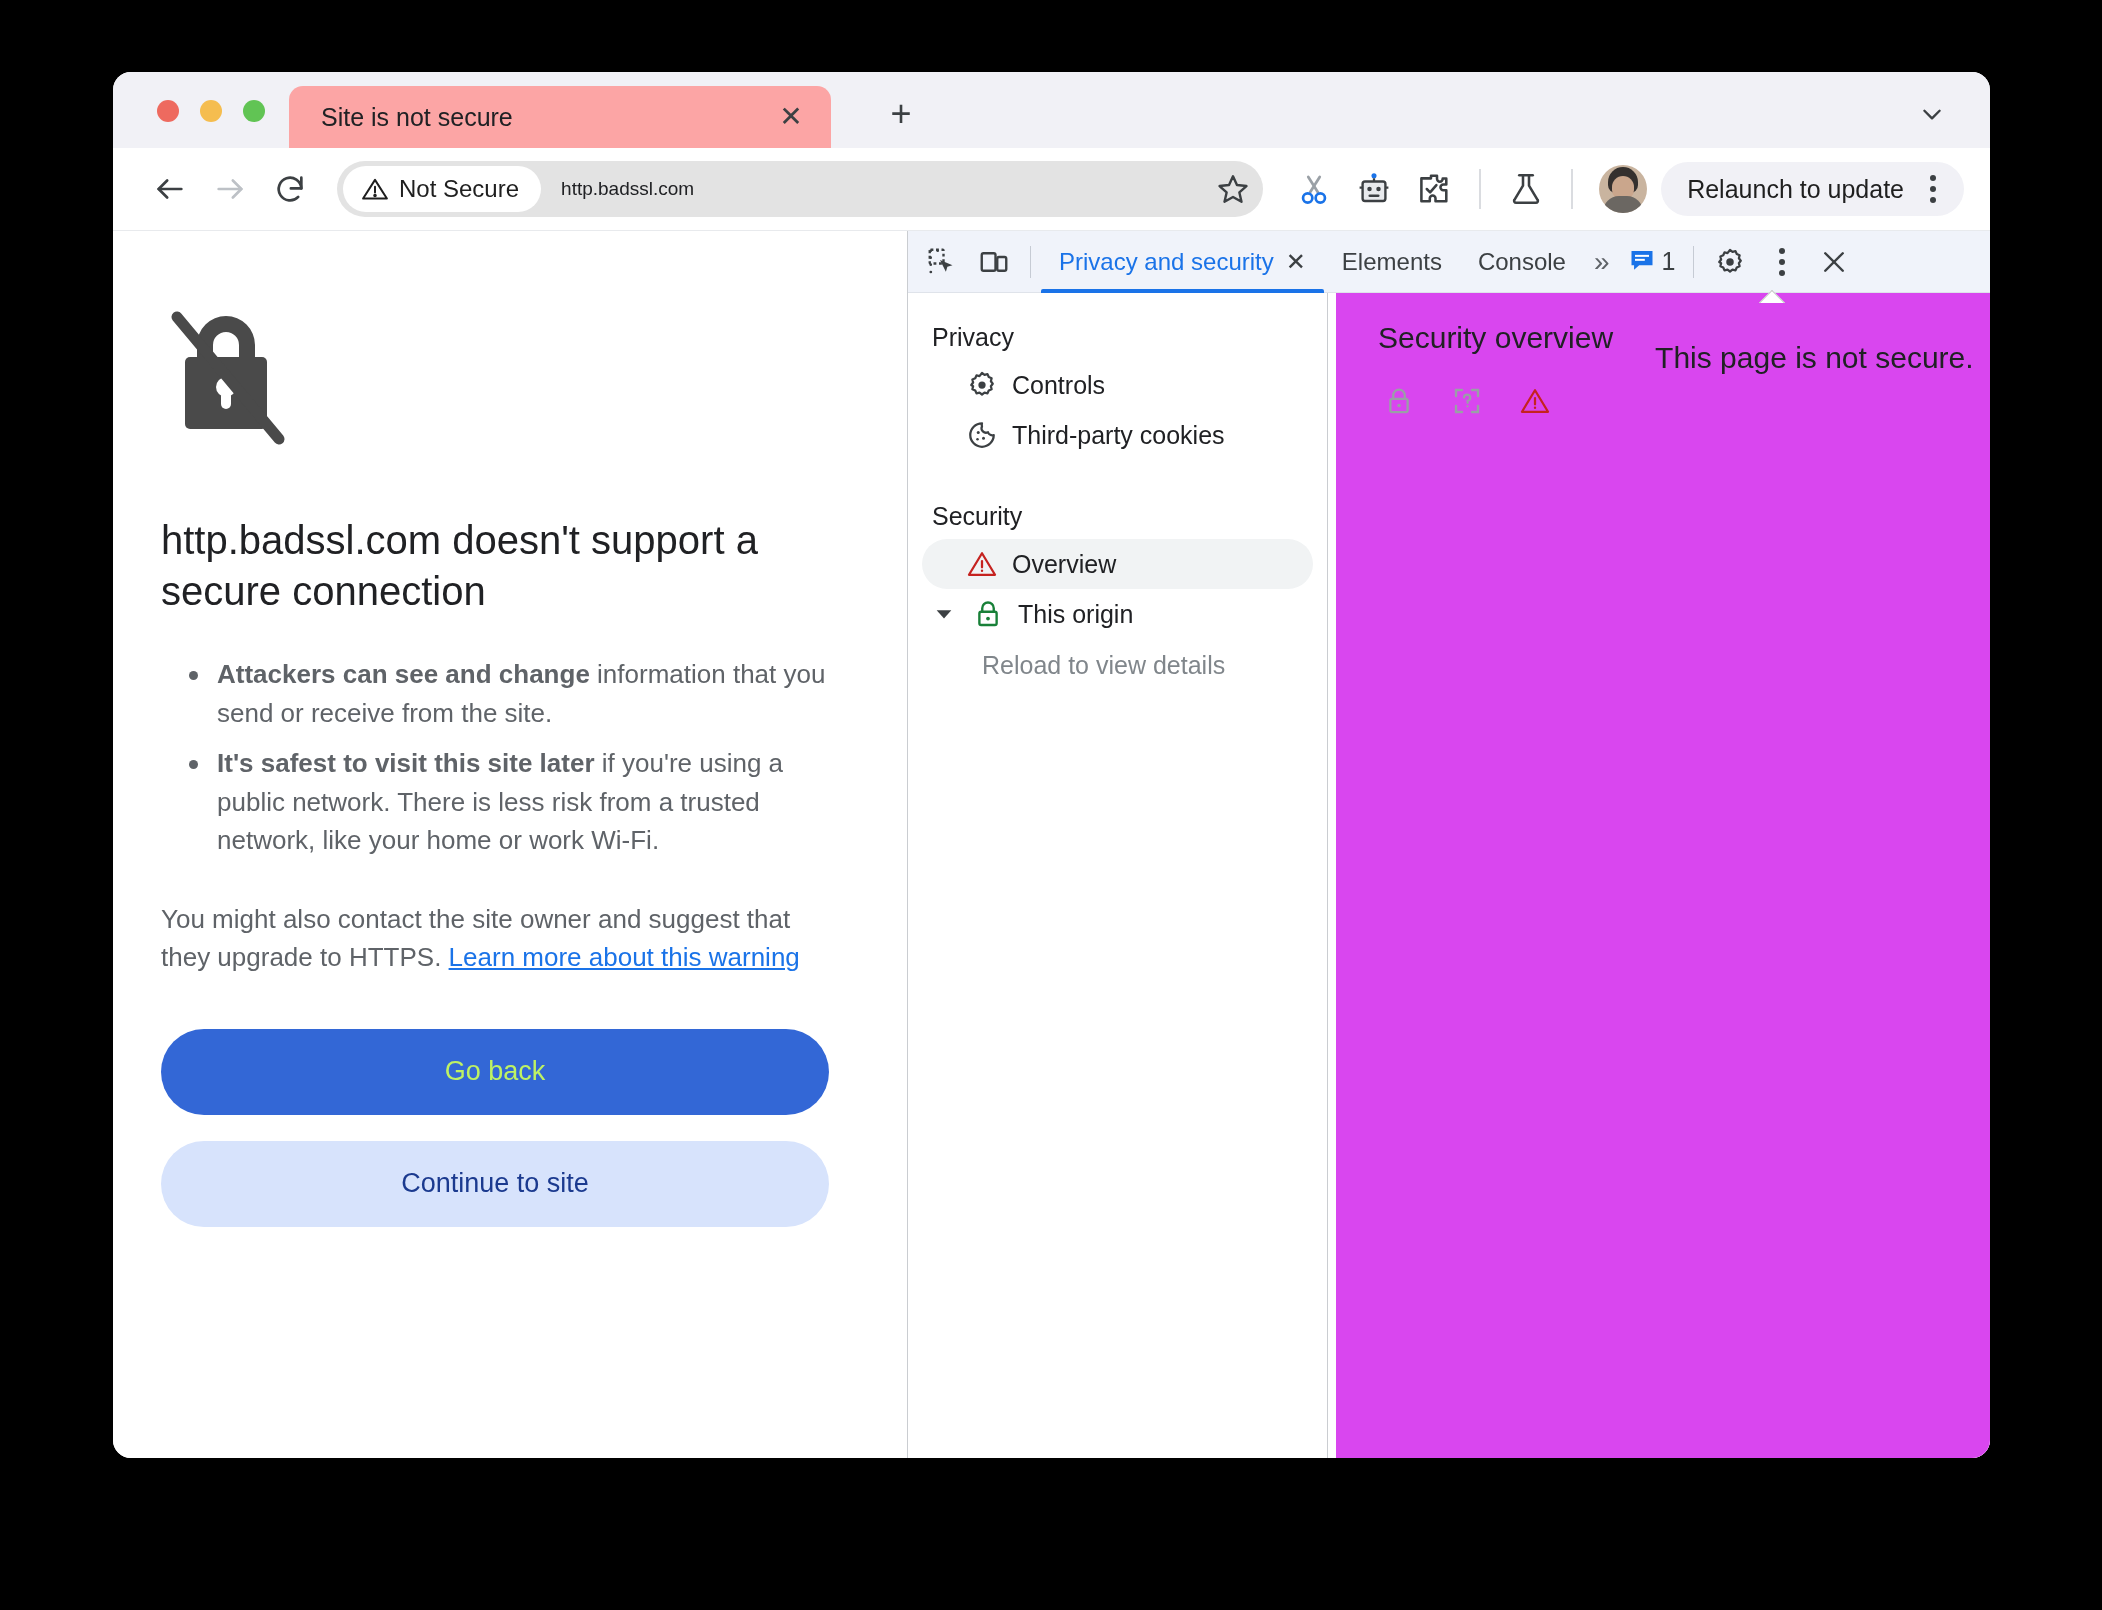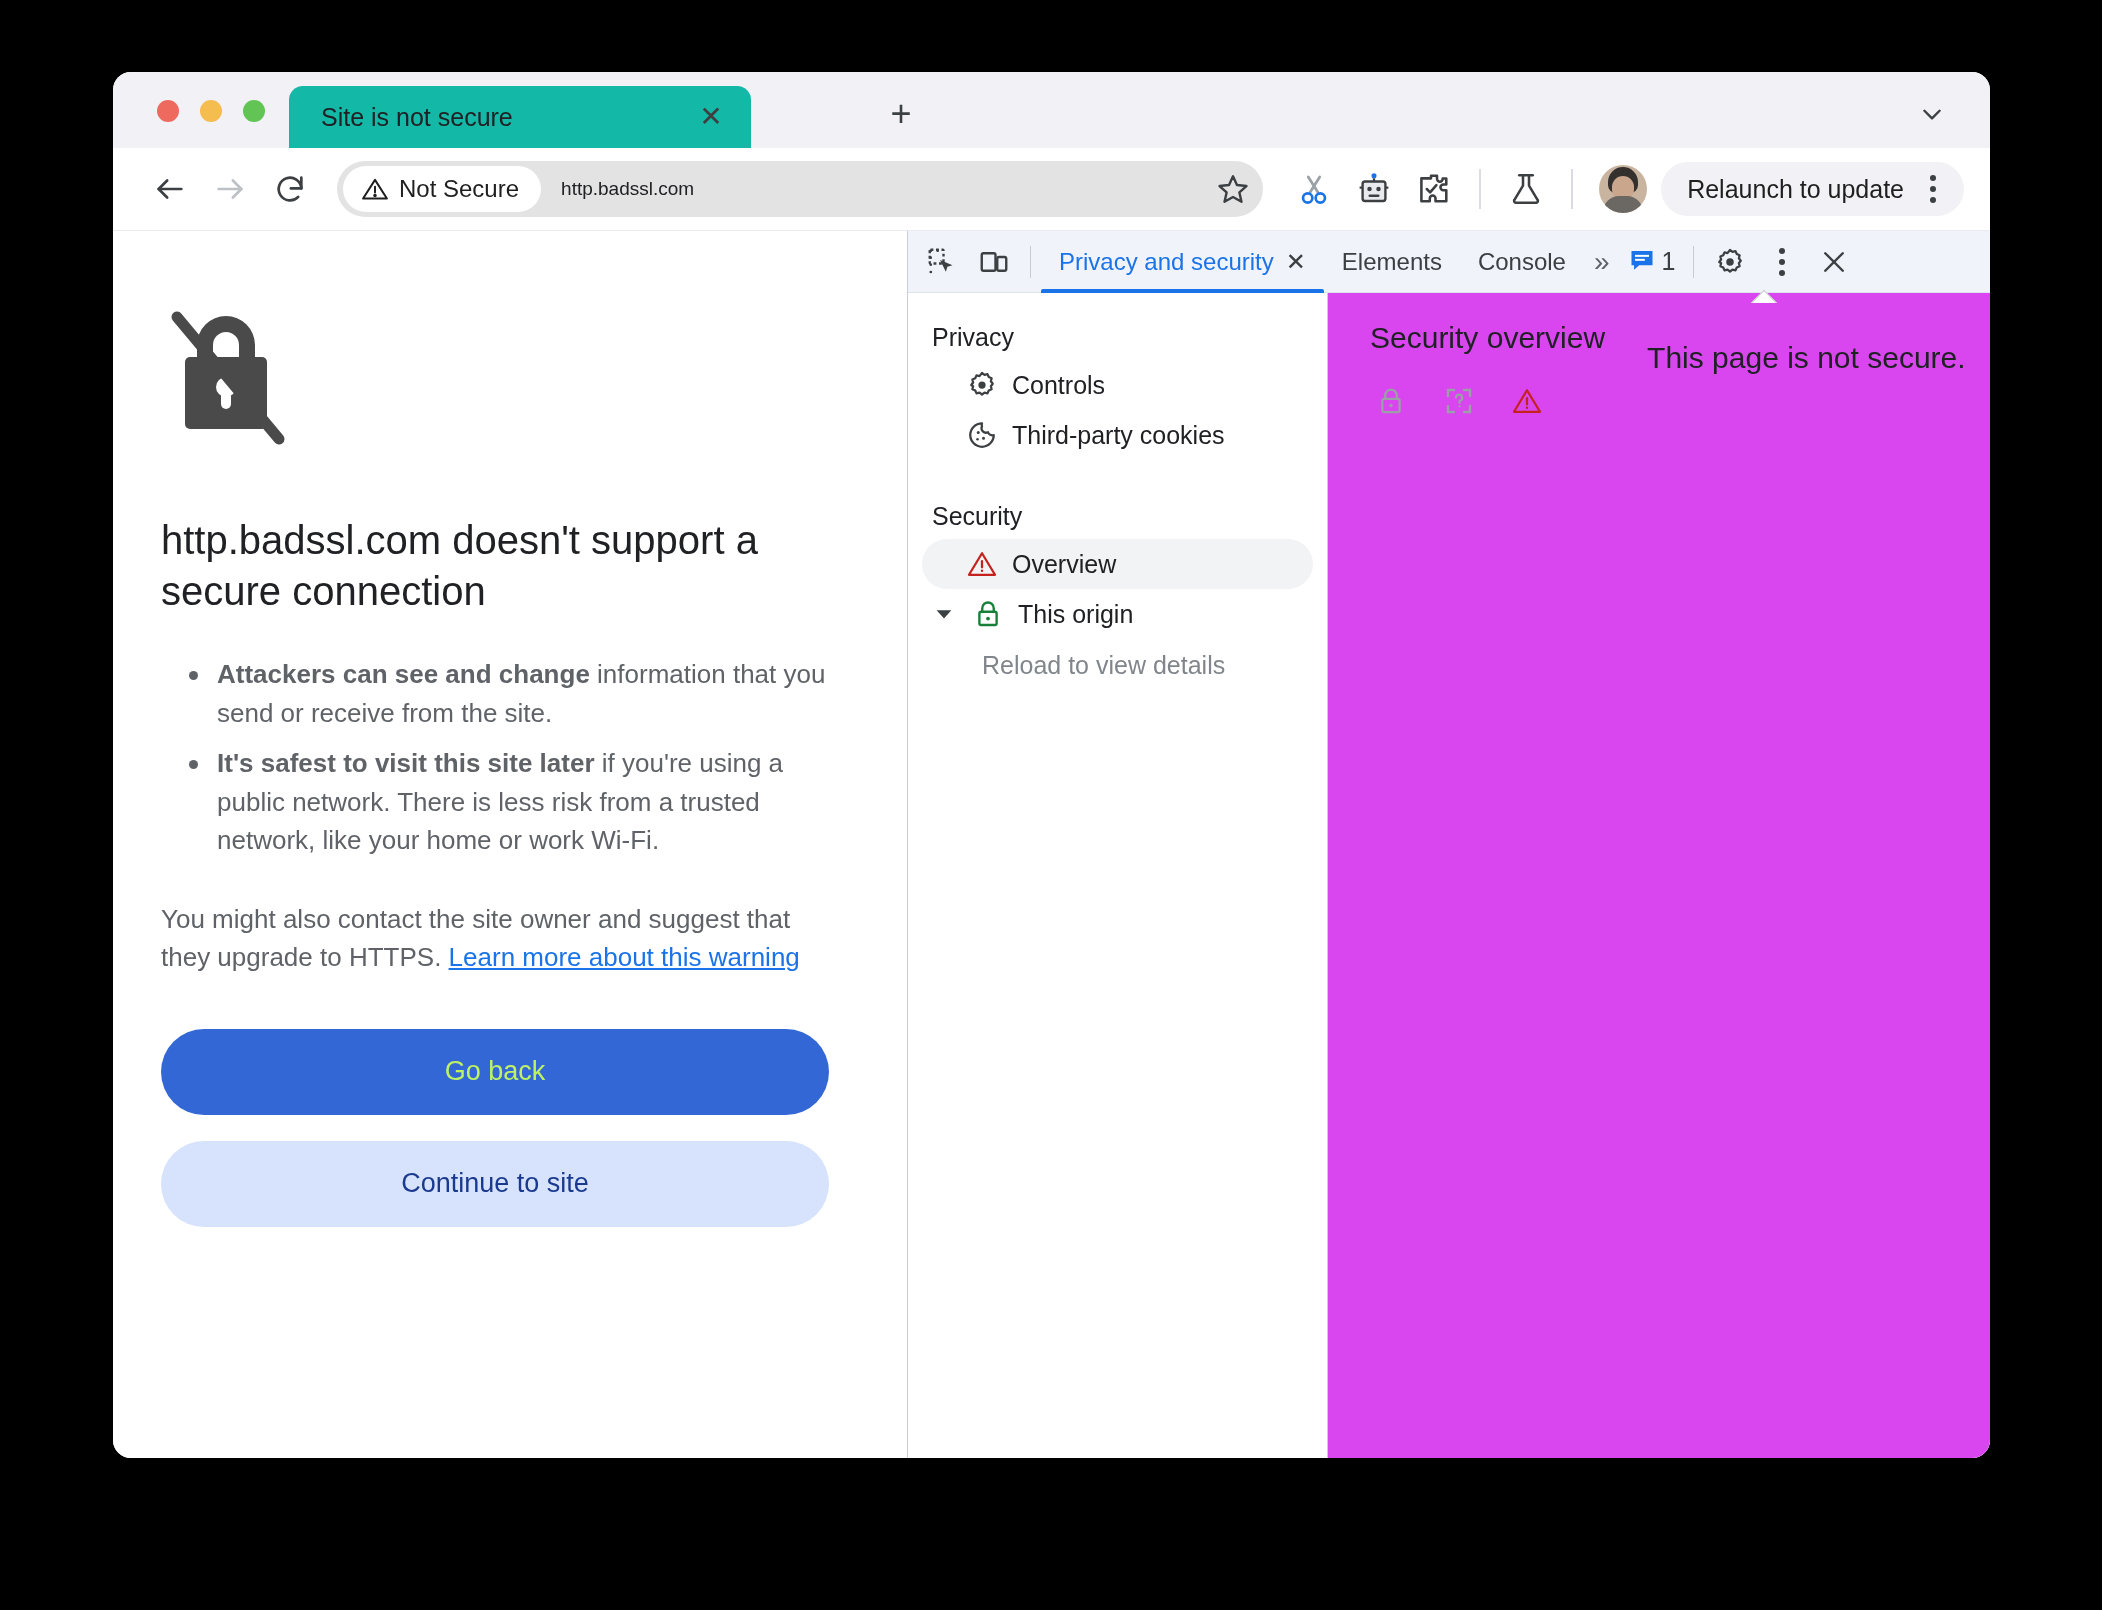--- a/index.html
+++ b/index.html
@@ -37,22 +37,22 @@
     display: flex; gap: 21px;
   }
   .tl { width: 22px; height: 22px; border-radius: 50%; }
   .tl.red { background: #ee6a5f; }
   .tl.yellow { background: #f5bd4f; }
   .tl.green { background: #61c454; }
 
   .tab {
     position: absolute;
     left: 176px; bottom: 0;
-    width: 462px; height: 62px;
-    background: #14b8a6;
+    width: 542px; height: 62px;
+    background: #fca5a5;
     border-radius: 14px 14px 0 0;
     display: flex;
     align-items: center;
     padding: 0 20px 0 32px;
   }
   .tab-title {
     flex: 1;
     font-size: 25px;
     color: #202124;
     white-space: nowrap;
@@ -297,21 +297,21 @@
     left: 0; right: 0; bottom: 0;
     height: 4px;
     background: #1a73e8;
     border-radius: 2px 2px 0 0;
   }
   .dt-tab-close { font-size: 24px; color: #3c4043; line-height: 1; }
   .dt-chevrons { font-size: 28px; color: #5f6368; padding: 0 10px; flex: 0 0 auto; }
   .dt-issues { display: flex; align-items: center; gap: 6px; padding: 0 8px; flex: 0 0 auto; }
   .dt-issue-count { font-size: 25px; color: #3c4043; }
 
-  .dt-body { flex: 1; display: flex; min-height: 0; }
+  .dt-body { flex: 1; display: flex; min-height: 0; gap: 8px; }
 
   .dt-sidebar {
     width: 420px;
     background: #ffffff;
     border-right: 1px solid #cacdd1;
     padding: 22px 14px 0 14px;
     flex: 0 0 auto;
     overflow: hidden;
   }
   .dt-section-title {

